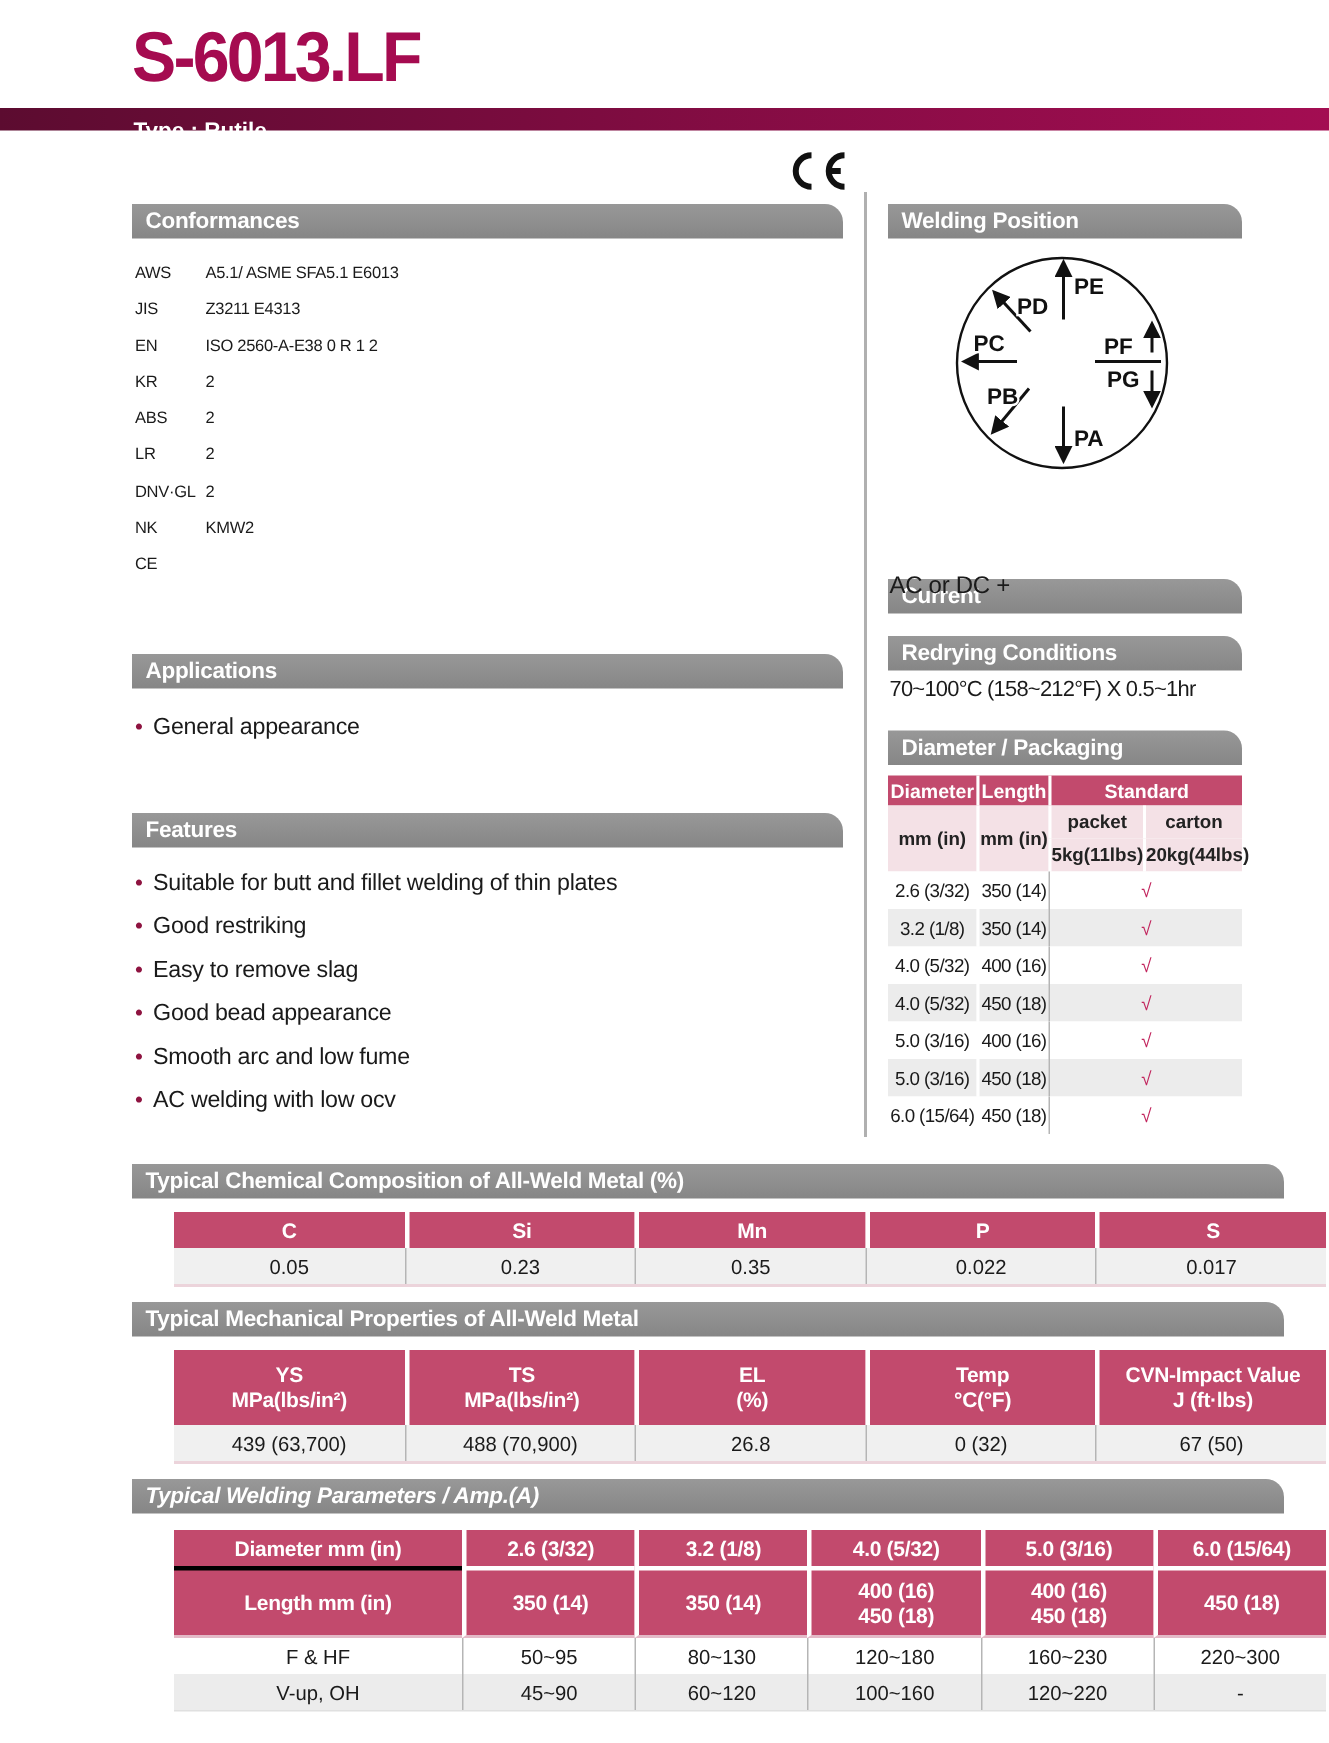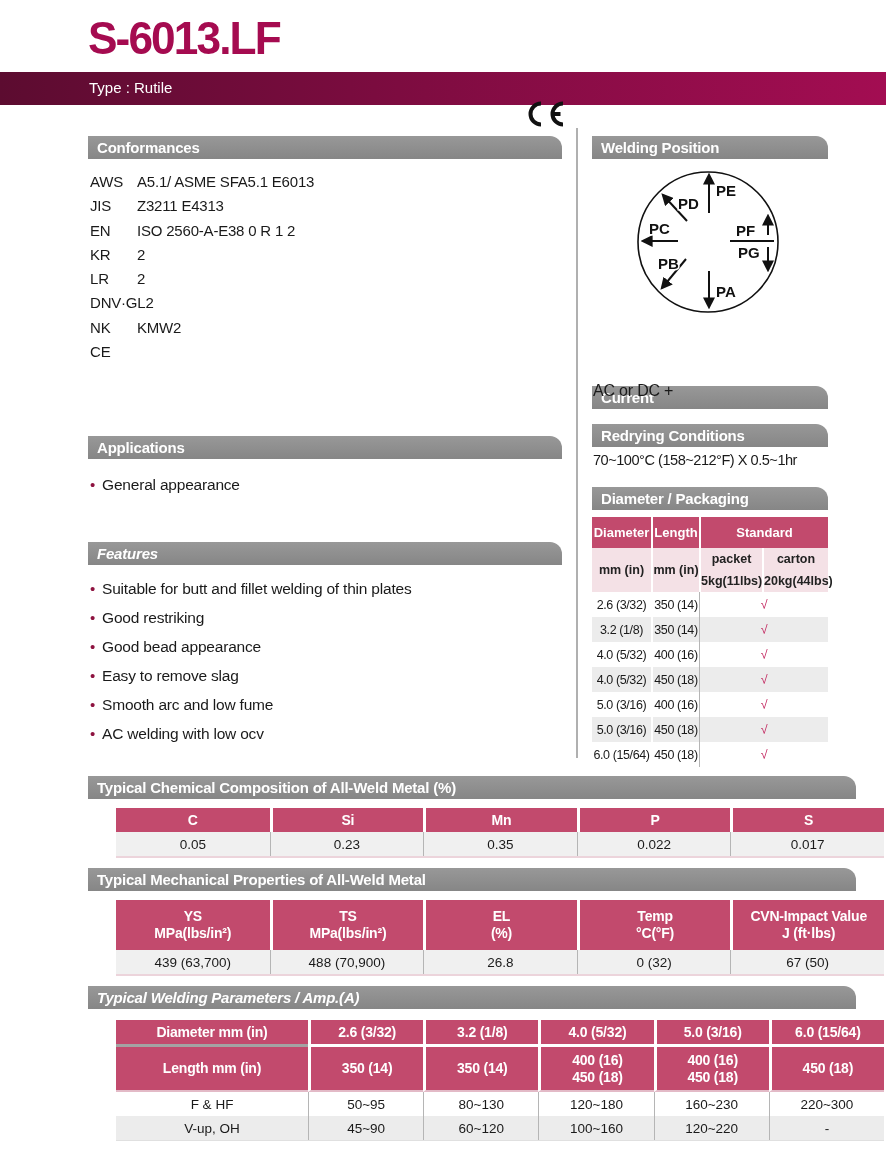--- a/index.html
+++ b/index.html
@@ -11,23 +11,23 @@
   }
   .abs { position:absolute; }
 
   
   .title {
     left:88px; top:10px; font-size:47px; font-weight:bold;
     color:#a50b50; letter-spacing:-2px;
     transform:scaleX(0.94); transform-origin:left top;
   }
   .type-bar {
-    left:0; top:72px; width:886px; height:33px;
+    left:0; top:72px; width:886px; height:15px;
     background:linear-gradient(90deg,#5c0c30 0%,#7d0c40 45%,#a30d52 100%);
-    color:#fff; font-weight:normal; font-size:15px; line-height:31px;
+    color:#fff; font-weight:bold; font-size:15px; line-height:31px;
     box-sizing:border-box; padding-left:89px;
   }
   .ce-box { left:524px; top:100px; }
 
   
   .bar {
     background:linear-gradient(#989898,#868686);
     color:#fff; font-weight:bold; font-size:15px;
     height:23px; line-height:23px;
     border-radius:0 12px 0 0;
@@ -35,21 +35,21 @@
     letter-spacing:-0.2px;
   }
 
   
   .col-left  { left:88px;  top:136px; width:474px; height:640px; }
   .col-right { left:592px; top:136px; width:236px; height:640px; }
   .v-divider { left:576px; top:128px; width:2px; height:630px; background:#b0b0b0; }
   .bottom    { left:88px;  top:776px; width:740px; height:372px;padding-left:28px; }
 
   
-  .conf-list { top:34px; left:2px; font-size:15px; line-height:24.3px; letter-spacing:-0.2px; }
+  .conf-list { top:34px; left:2px; font-size:11px; line-height:24.3px; letter-spacing:-0.2px; }
   .conf-label { display:inline-block; min-width:47px; }
 
   
   .blist { font-size:15.5px; letter-spacing:-0.2px; }
   .bullet-row { line-height:29px; }
   .bullet-row .bdot::before { content:"•"; color:#8e1340; margin-right:7px; font-size:15px; }
 
   
   .plain-15 { font-size:16px; letter-spacing:-0.2px; }
   .redry-txt { font-size:14.6px; letter-spacing:-0.5px; white-space:nowrap; }
@@ -60,21 +60,21 @@
   .mag  { background:#c24a6d; color:#fff; font-weight:bold; }
   .pinkc{ background:#f4e1e6; color:#222; font-weight:bold; }
   .wsep { border-left:3px solid #fff; }
   .wsep2{ border-left:2px solid #fff; }
   .gsep { border-left:1px solid #b5b5b5; }
   .rowA { background:#ffffff; }
   .rowB { background:#ececec; }
 
   
   .pack-table { top:381px; left:0; width:236px; }
-  .pack-table th { height:31px; font-size:13px; }
+  .pack-table th { height:20px; font-size:13px; }
   .pack-table .sub td { height:22px; font-size:12.5px; }
   .pack-table .data td { height:25px; font-size:12.5px; letter-spacing:-0.4px; }
   .pack-table .check { color:#c2265e; font-size:14px; }
 
   
   .bt th.mag { font-size:14px; letter-spacing:-0.2px; }
   .bt td.val { font-size:13.5px; background:#f0f0f0; height:24px; }
   .chem-table  { top:32px; }
   .chem-table th { height:24px; }
   .mech-table  { top:124px; }
@@ -108,37 +108,38 @@
 
 <div class="abs col-left">
 
   <div class="abs bar" style="top:0; left:0; right:0;">Conformances</div>
 
   <div class="abs conf-list">
     <div><span class="conf-label">AWS</span><span>A5.1/ ASME SFA5.1 E6013</span></div>
     <div><span class="conf-label">JIS</span><span>Z3211 E4313</span></div>
     <div><span class="conf-label">EN</span><span>ISO 2560-A-E38 0 R 1 2</span></div>
     <div><span class="conf-label">KR</span><span>2</span></div>
+    <div><span class="conf-label">ABS</span><span>2</span></div>
     <div><span class="conf-label">LR</span><span>2</span></div>
     <div><span class="conf-label">DNV·GL</span><span>2</span></div>
     <div><span class="conf-label">NK</span><span>KMW2</span></div>
     <div><span class="conf-label">CE</span><span></span></div>
   </div>
 
   <div class="abs bar" style="top:300px; left:0; right:0;">Applications</div>
   <div class="abs blist" style="top:334px; left:2px;">
     <div class="bullet-row"><span class="bdot"></span><span>General  appearance</span></div>
   </div>
 
-  <div class="abs bar" style="top:406px; left:0; right:0;font-style:italic;">Features</div>
+  <div class="abs bar" style="top:406px; left:0; right:0;">Features</div>
   <div class="abs blist" style="top:438px; left:2px;">
     <div class="bullet-row"><span class="bdot"></span><span>Suitable for butt and fillet welding of thin plates</span></div>
     <div class="bullet-row"><span class="bdot"></span><span>Good restriking</span></div>
+    <div class="bullet-row"><span class="bdot"></span><span>Easy to remove slag</span></div>
     <div class="bullet-row"><span class="bdot"></span><span>Good bead appearance</span></div>
-    <div class="bullet-row"><span class="bdot"></span><span>Easy to remove slag</span></div>
     <div class="bullet-row"><span class="bdot"></span><span>Smooth arc and low fume</span></div>
     <div class="bullet-row"><span class="bdot"></span><span>AC welding with low ocv</span></div>
   </div>
 </div>
 
 <div class="abs col-right">
 
   <div class="abs bar" style="top:0; left:0; right:0;">Welding Position</div>
 
   <svg class="abs wp-svg" width="236" height="160" viewBox="0 0 236 160">
@@ -295,21 +296,21 @@
     <tbody>
         <tr class="r1">
       <th class="mag">Diameter mm (in)</th>
       <th class="mag wsep">2.6 (3/32)</th>
       <th class="mag wsep">3.2 (1/8)</th>
       <th class="mag wsep">4.0 (5/32)</th>
       <th class="mag wsep">5.0 (3/16)</th>
       <th class="mag wsep">6.0 (15/64)</th>
     </tr>
     <tr class="r2">
-      <th class="mag" style="border-top:3px solid #a3a3a3;">Length mm (in)</th>
+      <th class="mag" style="border-top:3px solid #000000;">Length mm (in)</th>
       <th class="mag wsep" style="border-top:3px solid #fff;">350 (14)</th>
       <th class="mag wsep" style="border-top:3px solid #fff;">350 (14)</th>
       <th class="mag wsep" style="border-top:3px solid #fff;">400 (16)
 450 (18)</th>
       <th class="mag wsep" style="border-top:3px solid #fff;">400 (16)
 450 (18)</th>
       <th class="mag wsep" style="border-top:3px solid #fff;">450 (18)</th>
     </tr>
     <tr class="dr rowA">
       <td>F &amp; HF</td>

